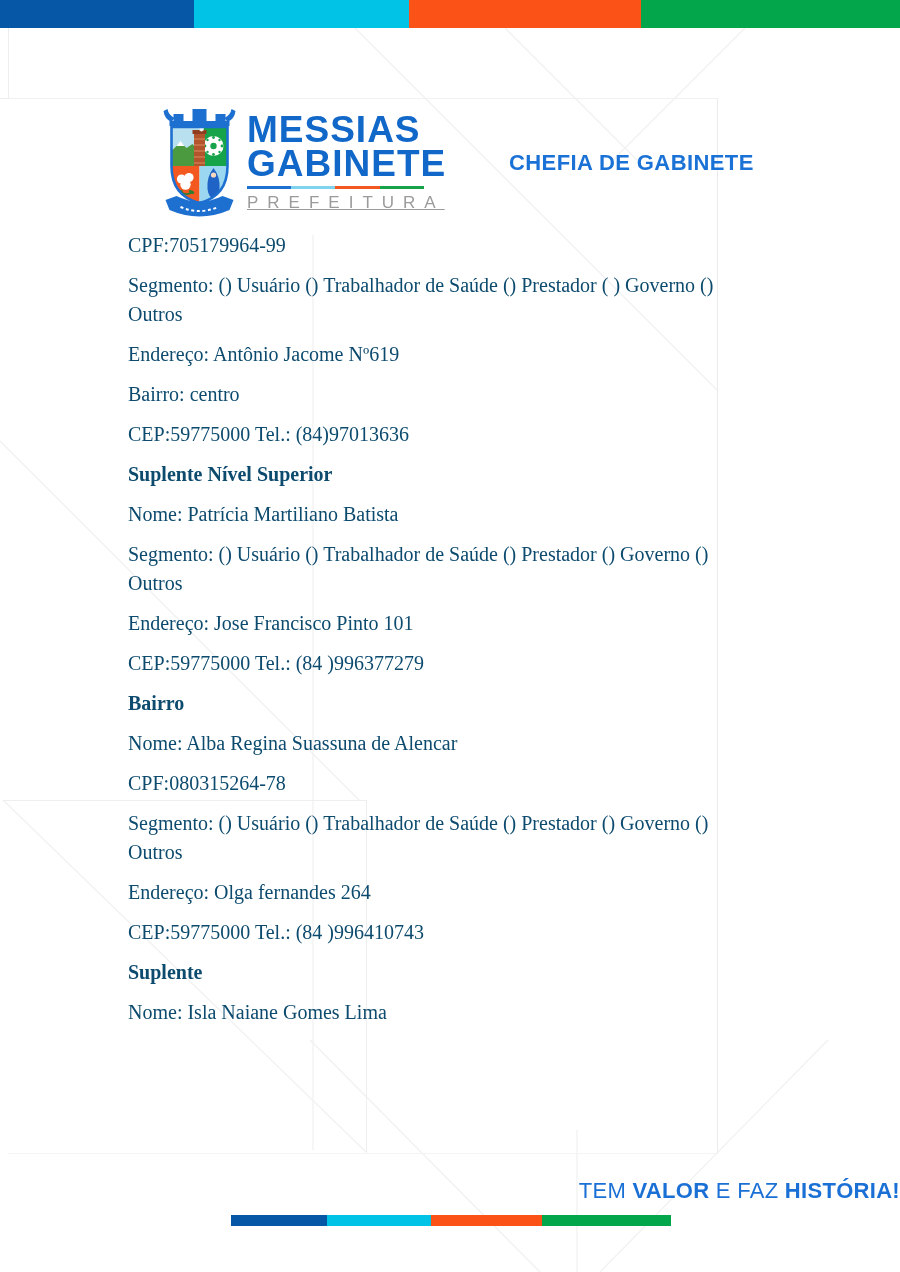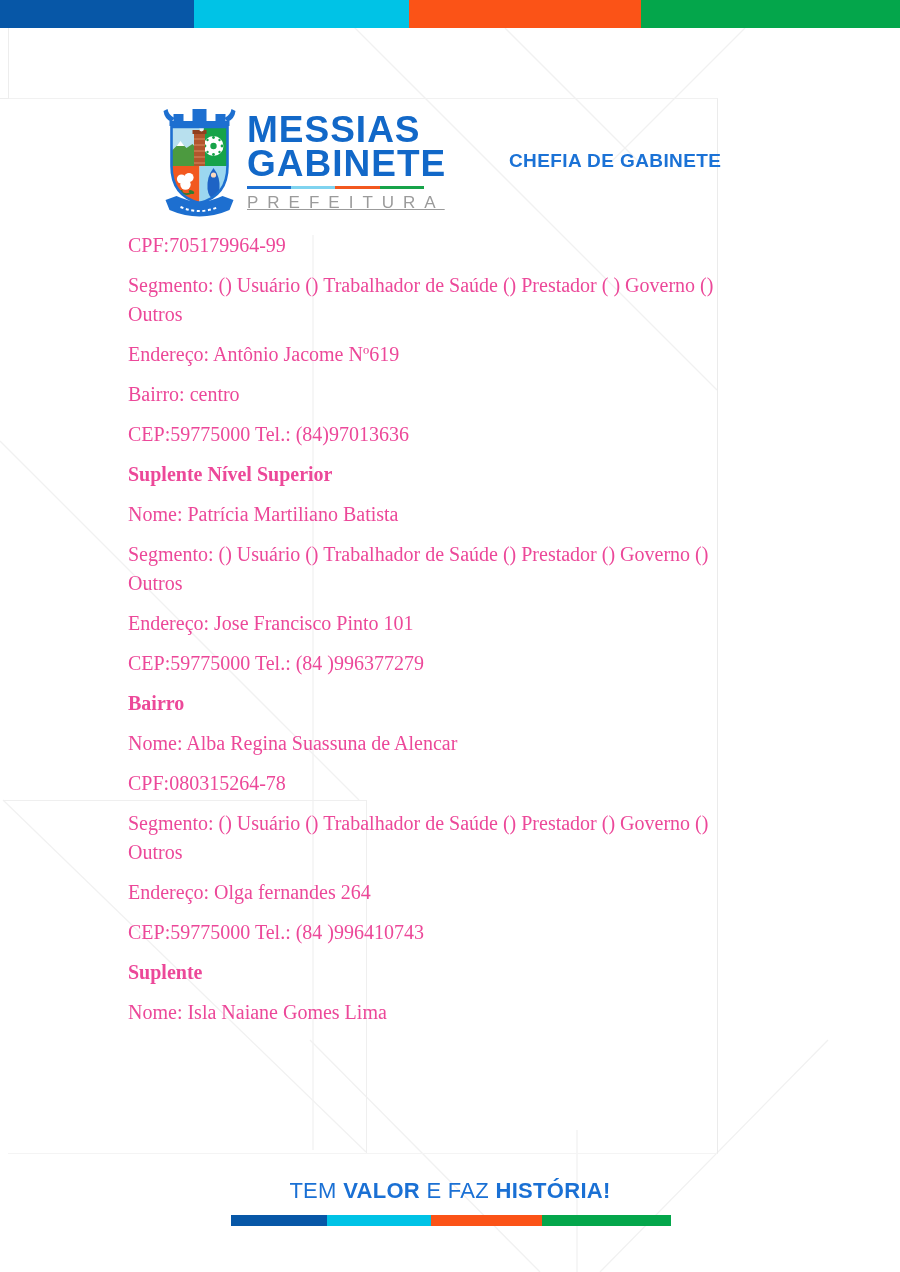--- a/index.html
+++ b/index.html
@@ -26,30 +26,30 @@
          border-top:1px solid #efefef;border-right:1px solid #efefef;}
   .cardC{position:absolute;left:0;top:28px;width:8px;height:70px;
          border-right:1px solid #ededed;border-bottom:1px solid #ededed;}
   
   .crest{position:absolute;left:157px;top:106px;}
   .logo-text{position:absolute;left:247px;top:113px;width:200px;}
   .logo-name{font-weight:bold;font-size:37px;line-height:34px;color:#1268c8;letter-spacing:1px;}
   .logo-rule{margin-top:5px;width:177px;height:3px;
     background:linear-gradient(to right,#1d6fd0 0 25%,#7fd3ef 25% 50%,#f2581f 50% 75%,#17a349 75% 100%);}
   .logo-sub{margin-top:4px;font-size:17px;color:#9b9b9b;letter-spacing:9px;font-weight:400;text-decoration:underline;}
-  .dept{position:absolute;left:509px;top:150px;font-size:19px;font-weight:bold;
+  .dept{position:absolute;left:509px;top:150px;font-size:22px;font-weight:bold;
         color:#1b72d6;letter-spacing:0.4px;}
   
   .doc{position:absolute;left:128px;top:231px;width:648px;
-       font-family:"Liberation Serif",serif;font-size:20px;color:#ec4899;}
+       font-family:"Liberation Serif",serif;font-size:20px;color:#0c4a6e;}
   .doc p{margin:0 0 11px 0;line-height:29px;}
   .doc p.b{font-weight:bold;}
   .doc .ln{display:block;}
   
-  .slogan{position:absolute;left:0;top:1178px;width:900px;text-align:center;
+  .slogan{position:absolute;left:0;top:1178px;width:900px;text-align:right;
           font-size:22px;color:#1a70d4;letter-spacing:0.3px;}
   .slogan .lt{font-weight:400;}
   .slogan .hv{font-weight:bold;}
 </style>
 </head>
 <body>
 
 <svg class="wm" viewBox="0 0 900 1272">
   <g stroke="#f1f1f1" stroke-width="1.3" fill="none">
     <path d="M0 441 L359 800"></path>

